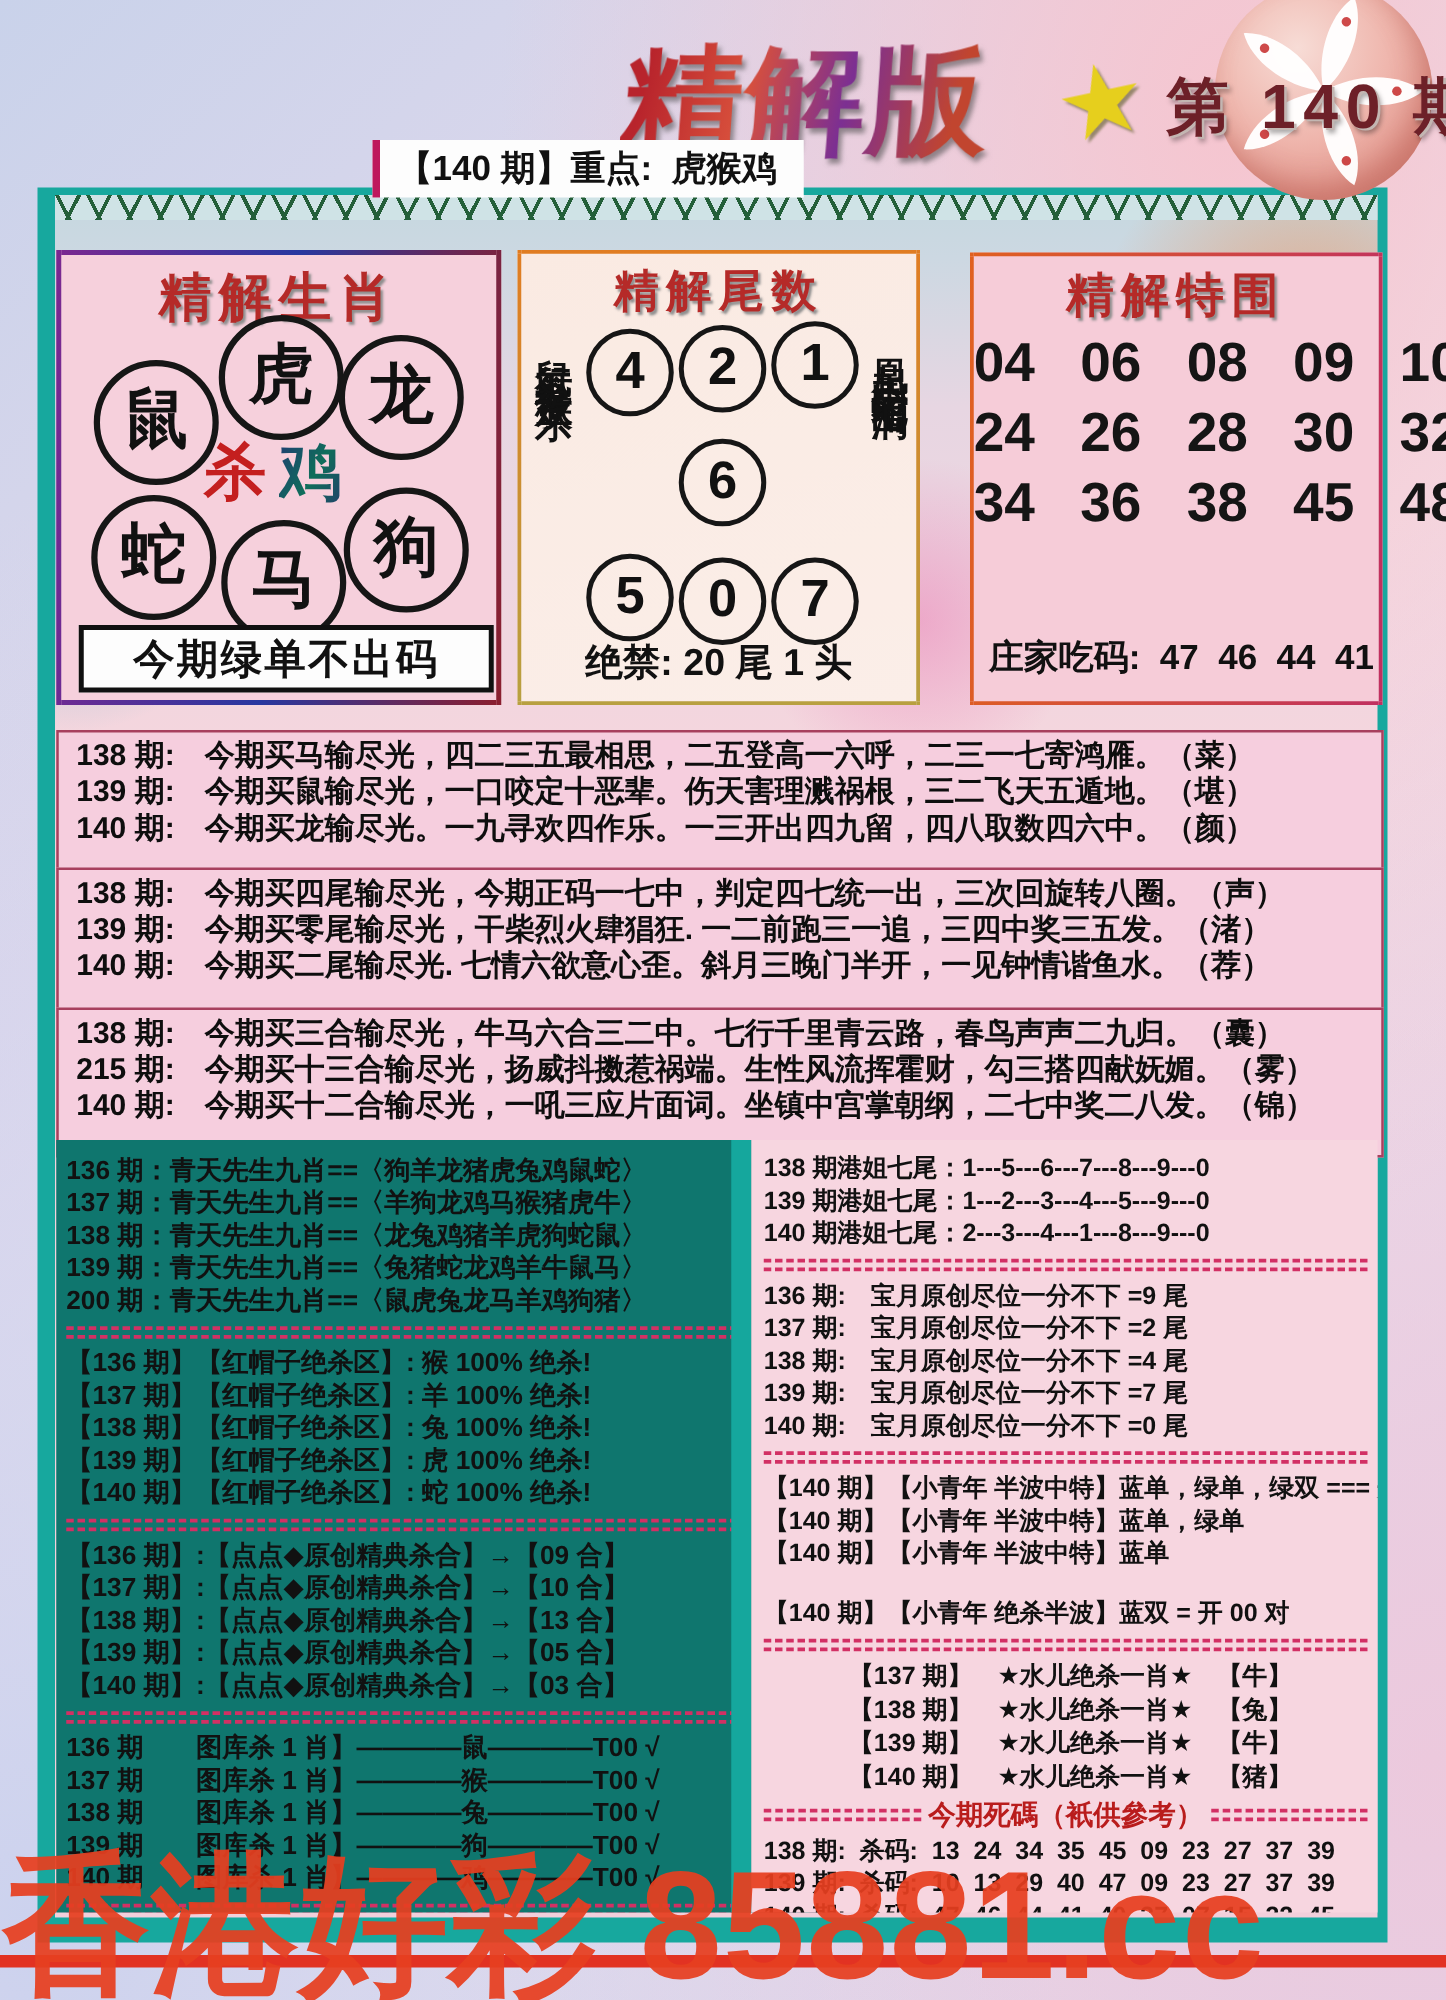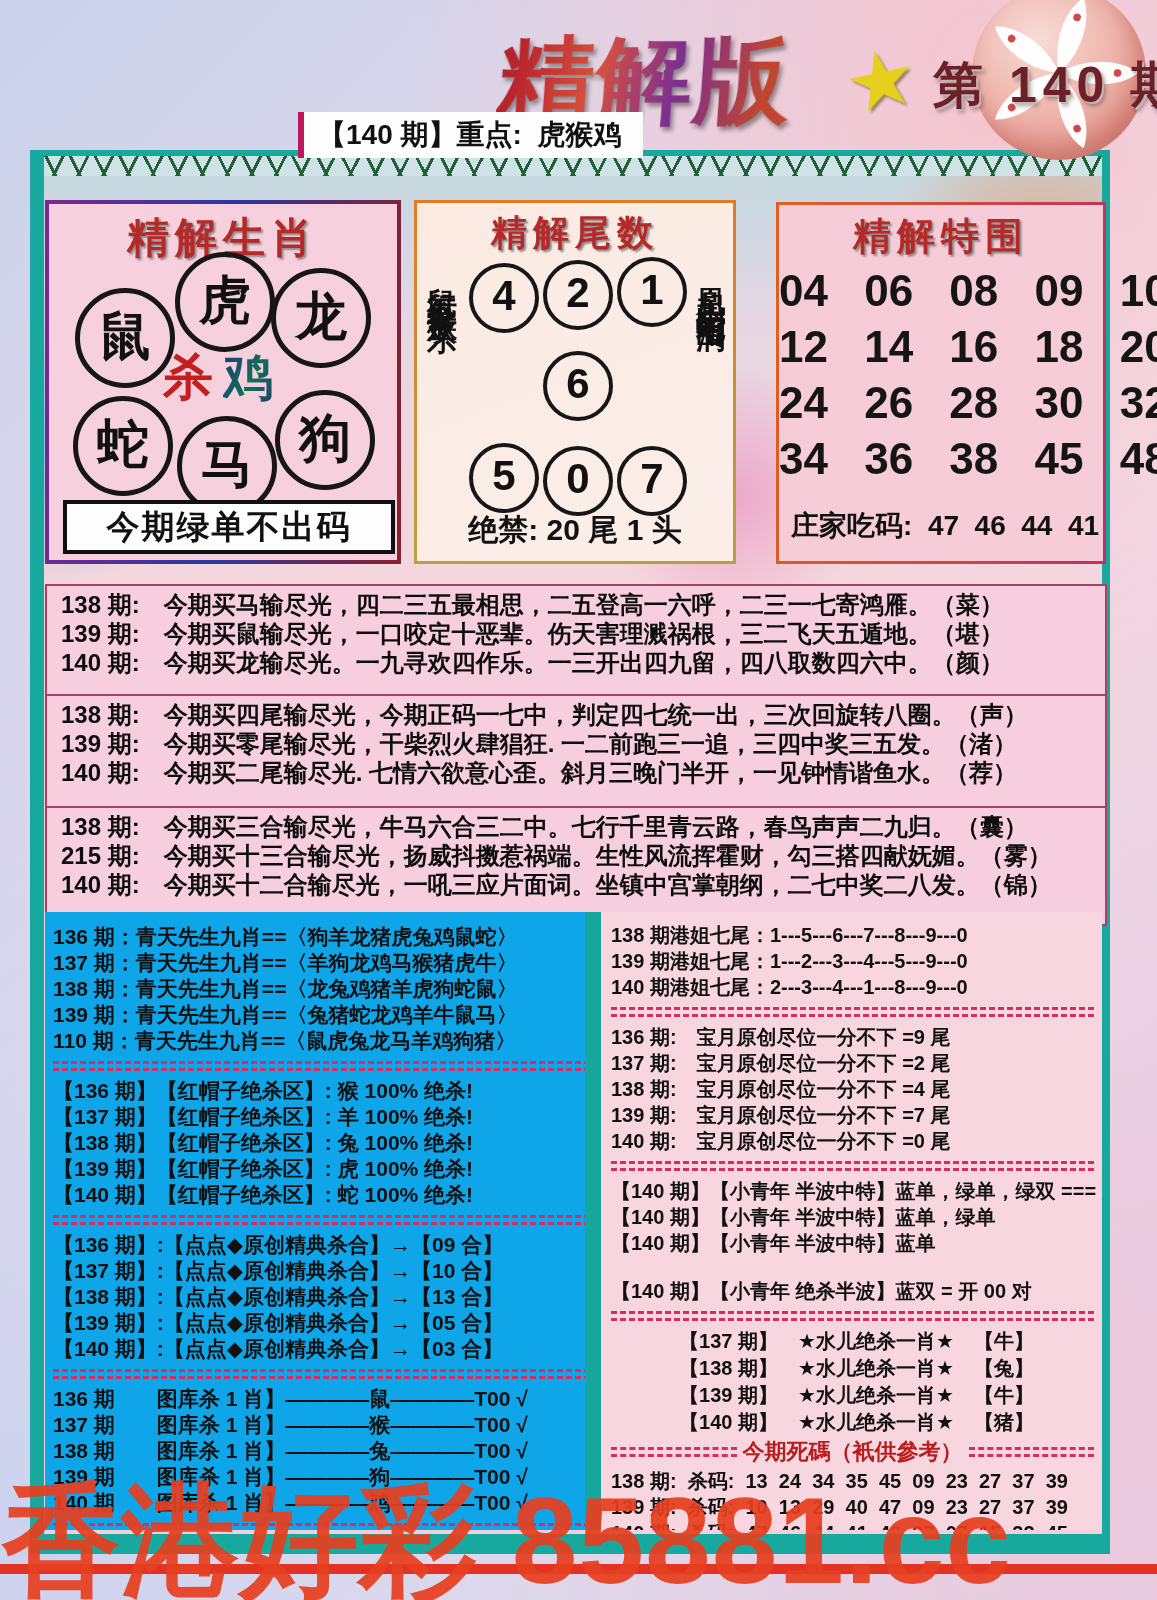--- a/index.html
+++ b/index.html
@@ -52,21 +52,21 @@
     font-size:42px;font-weight:bold;line-height:58px;text-align:center;}
   .vtext{position:absolute;writing-mode:vertical-rl;font-weight:bold;font-size:30px;
     letter-spacing:6px;top:60px;}
   .sp-row{font-size:44px;font-weight:bold;line-height:56px;text-align:right;word-spacing:24px;
     white-space:pre;color:#151515;}
   
   .poem{left:45px;width:1062px;height:120px;box-sizing:border-box;background:#f6cede;
     border:2px solid #a8405e;padding:4px 0 0 14px;overflow:hidden;}
   .prow{font-size:24px;font-weight:bold;line-height:29px;white-space:pre;color:#0e0e0e;}
   
-  .lcol{left:45px;top:912px;width:616px;height:618px;box-sizing:border-box;background:#0ea5e9;
+  .lcol{left:45px;top:912px;width:616px;height:618px;box-sizing:border-box;background:#0f766e;
     padding:12px 0 0 8px;overflow:hidden;}
   .coldiv{left:585px;top:912px;width:16px;height:618px;background:#15a79d;}
   .rcol{left:601px;top:912px;width:501px;height:618px;box-sizing:border-box;background:#f7d6e0;
     padding:10px 0 0 10px;overflow:hidden;}
   .lrow{font-size:21px;font-weight:bold;line-height:26px;white-space:pre;}
   .rrow{font-size:20px;font-weight:bold;line-height:26px;white-space:pre;}
   .sep{height:4px;border-top:3px dashed #d23064;border-bottom:3px dashed #d23064;margin:7px 8px 7px 0;}
   .deadsep{display:flex;align-items:center;margin:4px 8px 4px 0;height:24px;}
   .deadsep .dl{flex:1;height:4px;border-top:3px dashed #d23064;border-bottom:3px dashed #d23064;}
   .deadlabel{font-size:22px;font-weight:bold;color:#b91c1c;white-space:pre;padding:0 6px;}
@@ -149,21 +149,20 @@
   <div class="t-circle" style="left:126px;top:243px;">0</div>
   <div class="t-circle" style="left:200px;top:243px;">7</div>
   <div style="position:absolute;left:0;right:0;bottom:10px;text-align:center;font-size:30px;font-weight:bold;white-space:pre;">绝禁: 20 尾 1 头</div>
 </div>
 
 <div class="abs" style="left:776px;top:202px;width:330px;height:362px;box-sizing:border-box;background:#f6ccd8;
             border:3px solid;border-image:linear-gradient(95deg,#e06020,#c03060) 1;">
   <div class="box-title" style="font-size:38px;">精解特围</div>
   <div style="position:absolute;left:0;right:0;top:58px;">
     <div class="sp-row">04 06 08 09 10</div>
-    <div class="sp-row">12 14 16 18 20</div>
     <div class="sp-row">24 26 28 30 32</div>
     <div class="sp-row">34 36 38 45 48</div>
   </div>
   <div style="position:absolute;left:12px;bottom:16px;font-size:28px;font-weight:bold;white-space:pre;">庄家吃码:  47  46  44  41</div>
 </div>
 
 <div class="abs poem" style="top:584px;">
   <div class="prow">138 期:　今期买马输尽光，四二三五最相思，二五登高一六呼，二三一七寄鸿雁。（菜）</div>
   <div class="prow">139 期:　今期买鼠输尽光，一口咬定十恶辈。伤天害理溅祸根，三二飞天五遁地。（堪）</div>
   <div class="prow">140 期:　今期买龙输尽光。一九寻欢四作乐。一三开出四九留，四八取数四六中。（颜）</div>
@@ -177,21 +176,21 @@
   <div class="prow">138 期:　今期买三合输尽光，牛马六合三二中。七行千里青云路，春鸟声声二九归。（囊）</div>
   <div class="prow">215 期:　今期买十三合输尽光，扬威抖擞惹祸端。生性风流挥霍财，勾三搭四献妩媚。（雾）</div>
   <div class="prow">140 期:　今期买十二合输尽光，一吼三应片面词。坐镇中宫掌朝纲，二七中奖二八发。（锦）</div>
 </div>
 
 <div class="abs lcol">
   <div class="lrow">136 期：青天先生九肖==〈狗羊龙猪虎兔鸡鼠蛇〉</div>
   <div class="lrow">137 期：青天先生九肖==〈羊狗龙鸡马猴猪虎牛〉</div>
   <div class="lrow">138 期：青天先生九肖==〈龙兔鸡猪羊虎狗蛇鼠〉</div>
   <div class="lrow">139 期：青天先生九肖==〈兔猪蛇龙鸡羊牛鼠马〉</div>
-  <div class="lrow">110 期：青天先生九肖==〈鼠虎兔龙马羊鸡狗猪〉</div>
+  <div class="lrow">200 期：青天先生九肖==〈鼠虎兔龙马羊鸡狗猪〉</div>
   <div class="sep"></div>
   <div class="lrow">【136 期】【红帽子绝杀区】: 猴 100% 绝杀!</div>
   <div class="lrow">【137 期】【红帽子绝杀区】: 羊 100% 绝杀!</div>
   <div class="lrow">【138 期】【红帽子绝杀区】: 兔 100% 绝杀!</div>
   <div class="lrow">【139 期】【红帽子绝杀区】: 虎 100% 绝杀!</div>
   <div class="lrow">【140 期】【红帽子绝杀区】: 蛇 100% 绝杀!</div>
   <div class="sep"></div>
   <div class="lrow">【136 期】:【点点◆原创精典杀合】→【09 合】</div>
   <div class="lrow">【137 期】:【点点◆原创精典杀合】→【10 合】</div>
   <div class="lrow">【138 期】:【点点◆原创精典杀合】→【13 合】</div>

